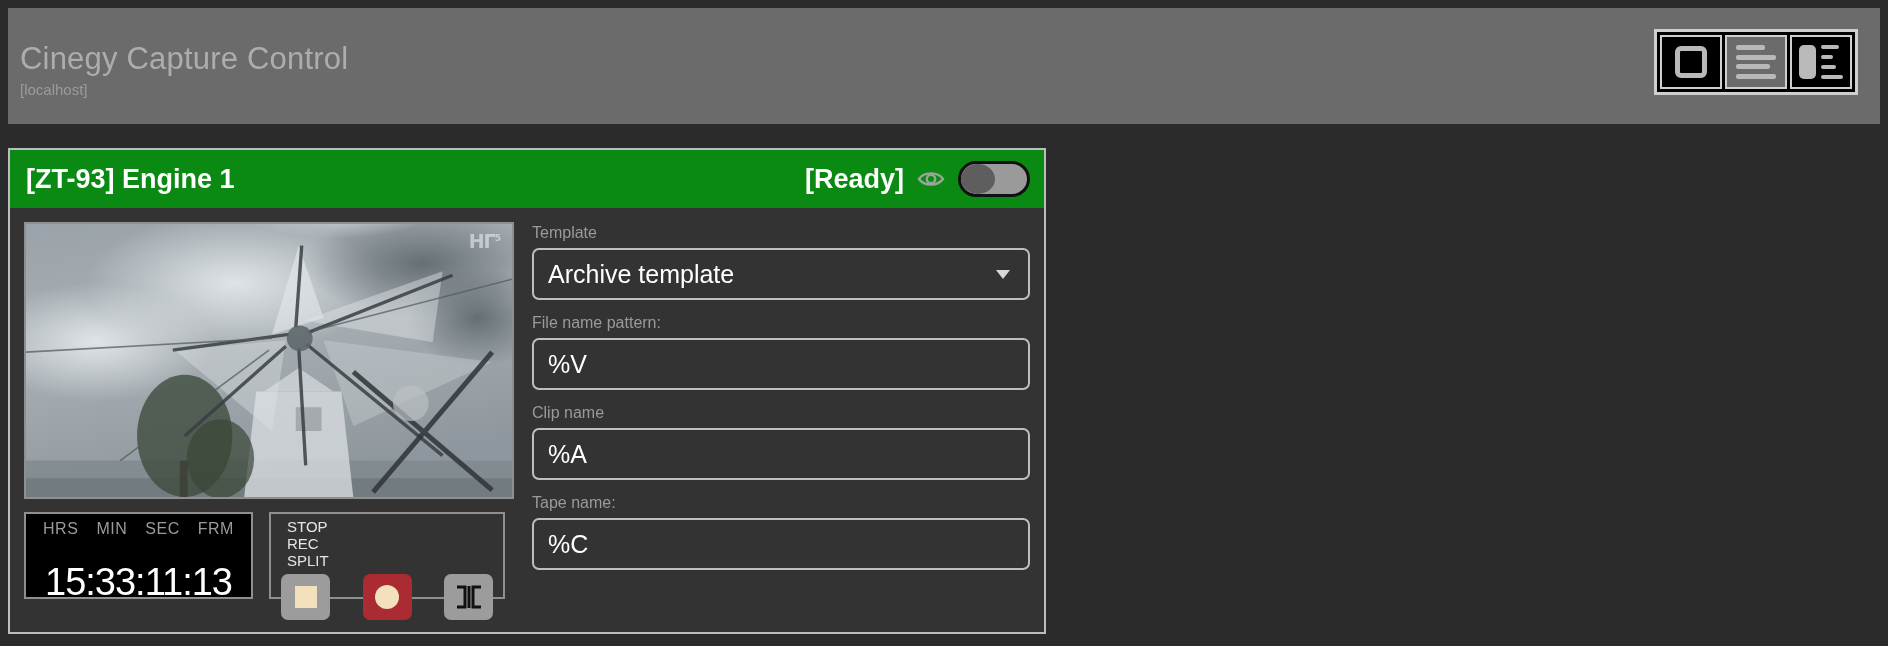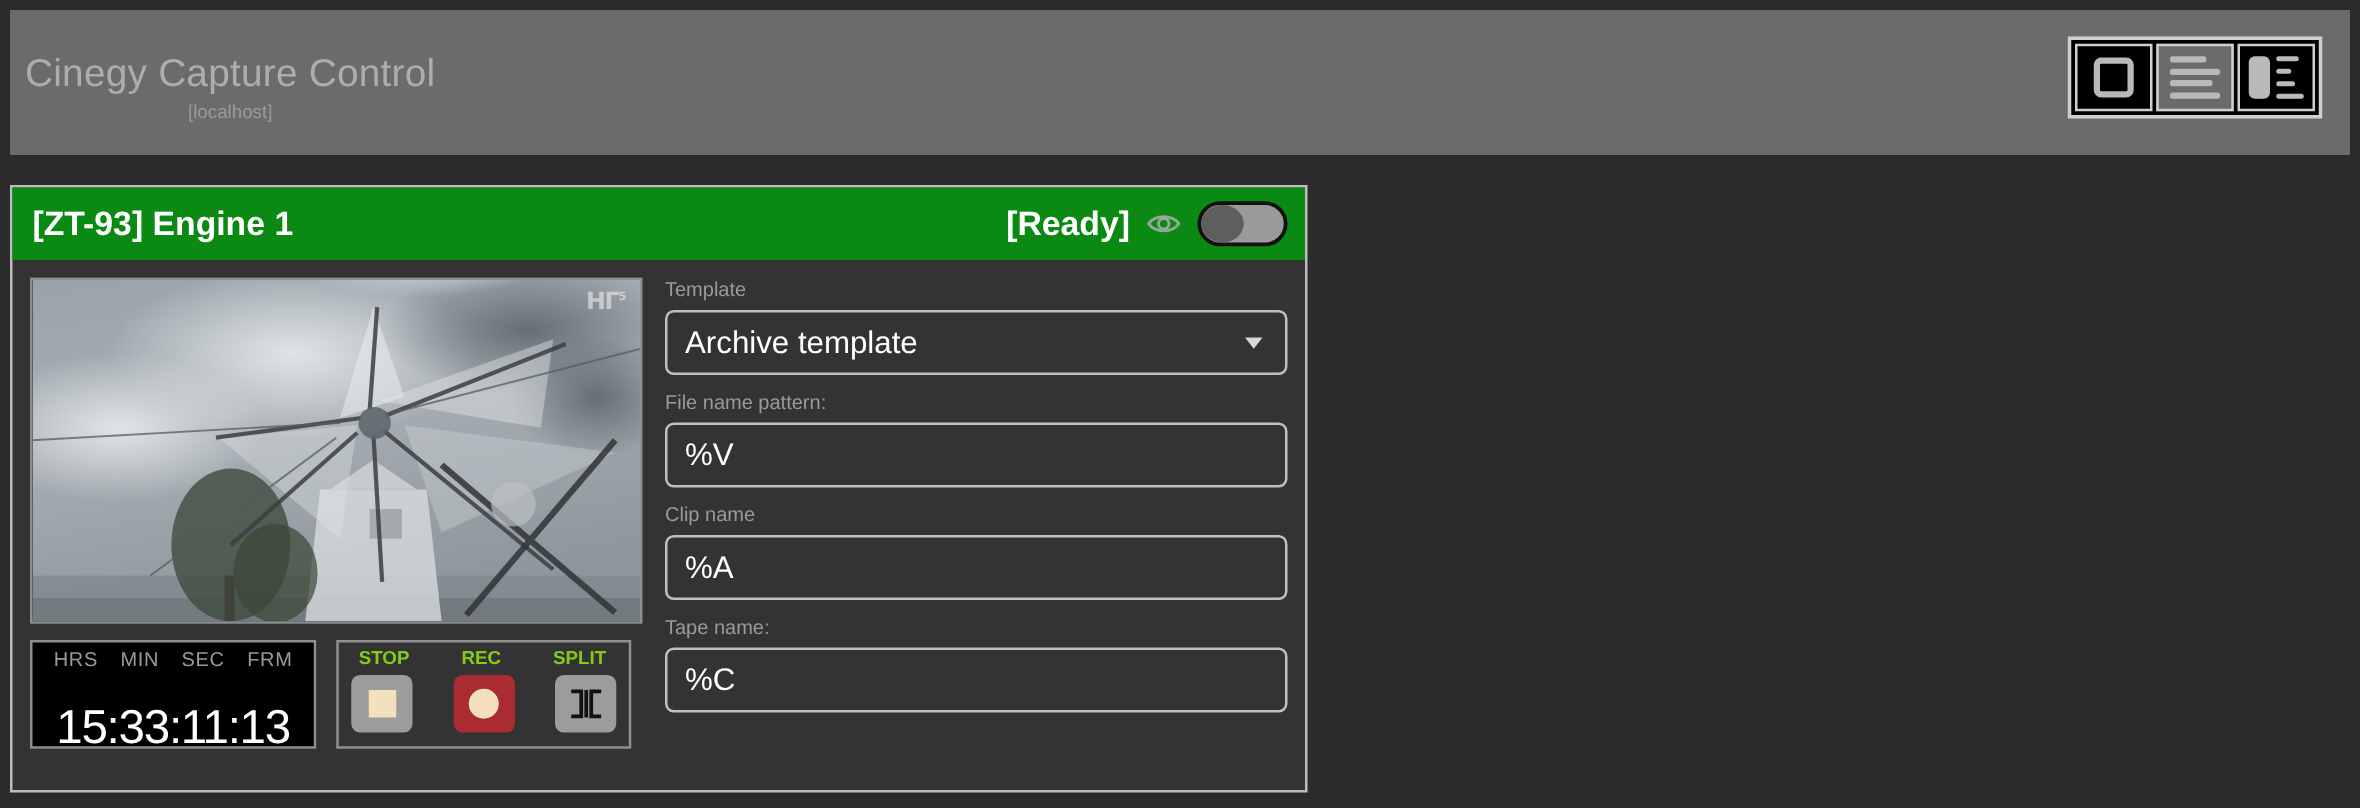--- a/index.html
+++ b/index.html
@@ -13,21 +13,21 @@
   
   .app-header {
     position: absolute;
     left: 8px; top: 8px;
     width: 1872px; height: 116px;
     background: #6b6b6b;
     display: flex;
     align-items: flex-start;
     justify-content: space-between;
   }
-  .app-titles { padding: 32px 0 0 12px; text-align: center; }
+  .app-titles { padding: 32px 0 0 12px; }
   .app-title {
     font-size: 31px;
     color: #adadad;
     font-weight: 400;
     letter-spacing: .2px;
     line-height: 38px;
     white-space: nowrap;
   }
   .app-host {
     font-size: 15px;
@@ -129,21 +129,21 @@
   .engine-body { display: flex; padding: 14px 14px 0 14px; }
   .left-col { width: 494px; }
   .right-col { flex: 1; padding-left: 14px; }
 
   
   .video-preview {
     width: 490px; height: 277px;
     border: 2px solid #8f8f8f;
     position: relative;
     overflow: hidden;
-    background: #0f172a;
+    background: #8b5cf6;
   }
   .video-preview svg { position: absolute; inset: 0; width: 100%; height: 100%; display: block; }
   .watermark {
     position: absolute; right: 12px; top: 6px;
     font-size: 19px; font-weight: bold;
     color: rgba(245,245,245,.55);
     letter-spacing: -1px;
     font-family: "DejaVu Sans", sans-serif;
   }
   .watermark sup { font-size: 9px; vertical-align: super; }
@@ -169,22 +169,23 @@
     letter-spacing: -1px;
     margin-top: 20px;
   }
   .transport {
     width: 236px; height: 87px;
     border: 2px solid #8f8f8f;
     padding: 4px 8px 0 8px;
   }
   .tr-labels {
     display: flex; justify-content: space-between;
-    color: #84cc16; font-size: 15px; font-weight: bold;
+    color: #e5e5e5; font-size: 15px; font-weight: normal;
     padding: 0 10px 0 8px;
+    flex-direction: column;
   }
   .tr-buttons { display: flex; justify-content: space-between; margin-top: 5px; padding: 0 2px; }
   .tr-btn {
     width: 49px; height: 46px;
     border-radius: 7px;
     display: flex; align-items: center; justify-content: center;
     cursor: pointer;
   }
   .tr-btn.stop { background: #9c9c9c; }
   .tr-btn.rec  { background: #ab2b32; }

